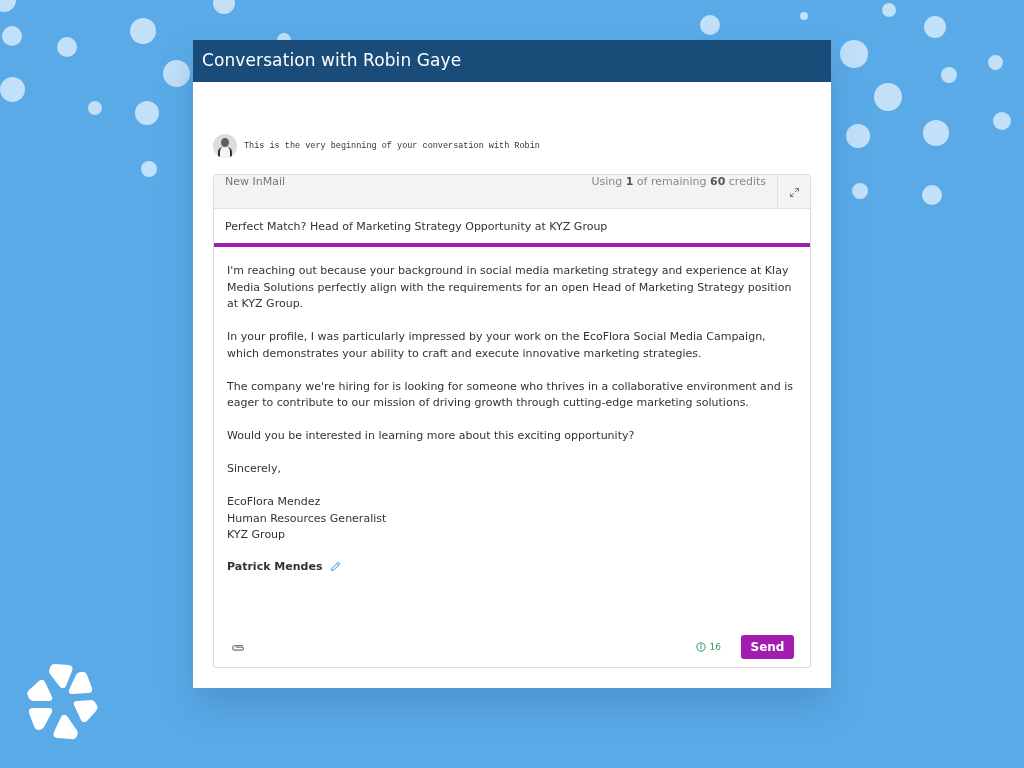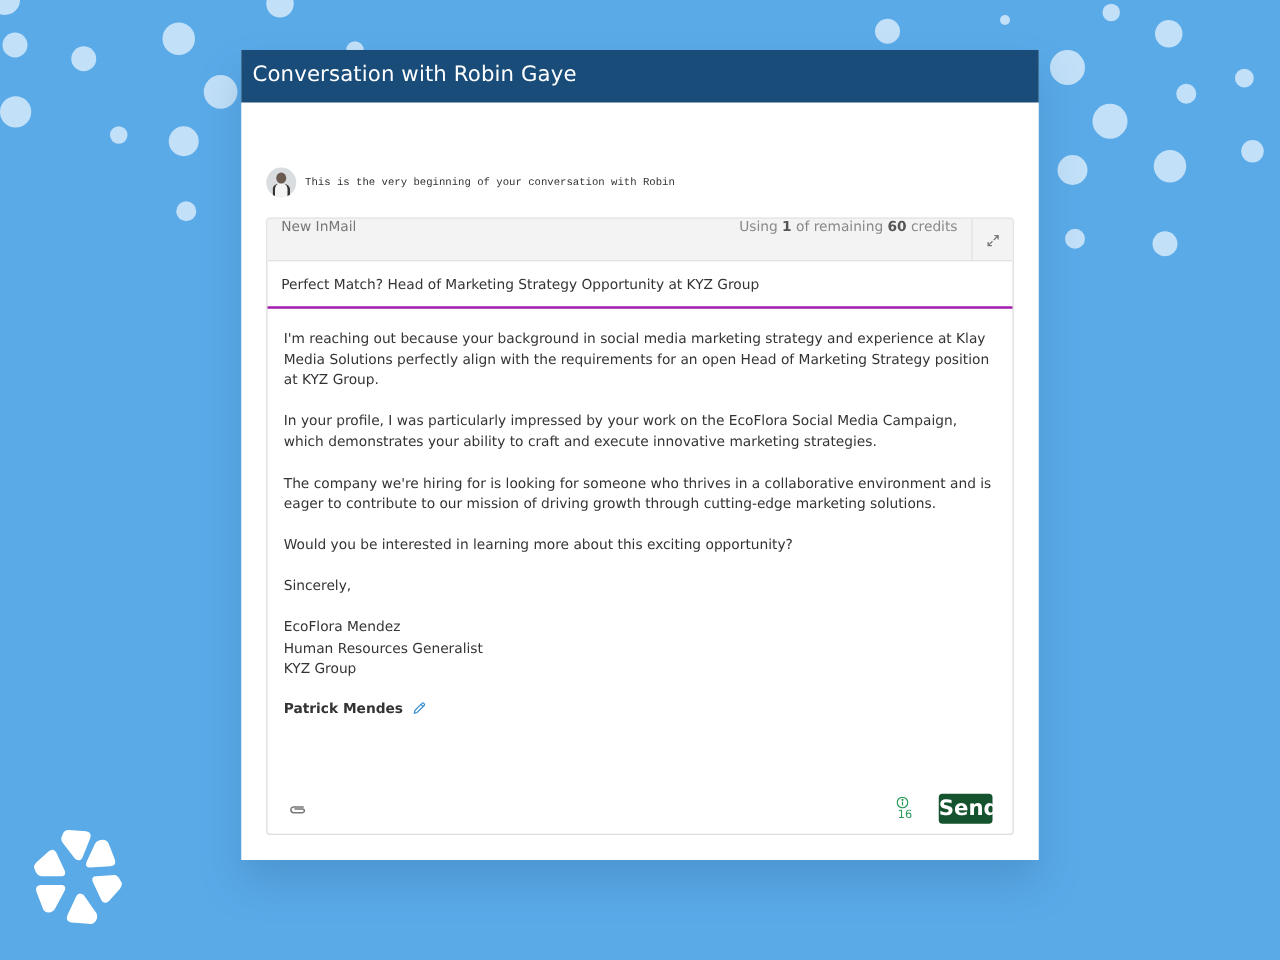--- a/index.html
+++ b/index.html
@@ -40,38 +40,38 @@
       display: flex; position: relative;
     }
     .composer-head .label { font-size: 11px; color: #777; padding-left: 11px; flex: 1; }
     .credits { font-size: 11px; color: #888; padding-right: 11px; }
     .credits b { color: #555; }
     .expand {
       width: 33px; height: 34px; border-left: 1px solid #e2e2e2;
       display: flex; align-items: center; justify-content: center; color: #777;
     }
     .subject {
-      height: 38px; border-bottom: 2px solid #a21caf; display: flex; align-items: center;
+      height: 38px; border-bottom: 4px solid #a21caf; display: flex; align-items: center;
       padding-left: 11px; font-size: 11px; color: #333;
     }
     .body-text { padding: 16px 13px 0 13px; font-size: 11px; color: #333; line-height: 16.5px; }
     .body-text p { margin-bottom: 16.5px; }
     .body-text p.sig { margin-bottom: 15px; }
     .signature-name { display: flex; align-items: center; font-size: 11px; font-weight: bold; color: #333; }
     .pencil { margin-left: 8px; display: inline-flex; }
     .composer-foot {
       position: absolute; left: 0; bottom: 0; width: 100%; height: 40px;
       display: flex; align-items: center; padding: 0 16px 0 17px;
     }
     .clip { flex: 1; display: flex; align-items: center; }
-    .counter { display: flex; align-items: center; color: #2a9d5c; font-size: 9px; margin-right: 20px; flex-direction: column; }
+    .counter { display: flex; align-items: center; color: #2a9d5c; font-size: 9px; margin-right: 20px; }
     .counter svg { margin-right: 4px; }
     .send {
-      background: #14532d; color: #fff; font-weight: bold; font-size: 17px;
-      border: none; border-radius: 3px; width: 43px; height: 24px;
+      background: #a21caf; color: #fff; font-weight: bold; font-size: 12px;
+      border: none; border-radius: 3px; width: 53px; height: 24px;
       font-family: "DejaVu Sans", "Liberation Sans", sans-serif;
     }
     .logo { position: absolute; left: 22px; top: 660px; width: 84px; height: 84px; }
   </style>
 </head>
 <body>
 
 <div>
   <div class="dot" style="left:-8px;top:-12px;width:24px;height:24px"></div>
   <div class="dot" style="left:2px;top:26px;width:20px;height:20px"></div>

